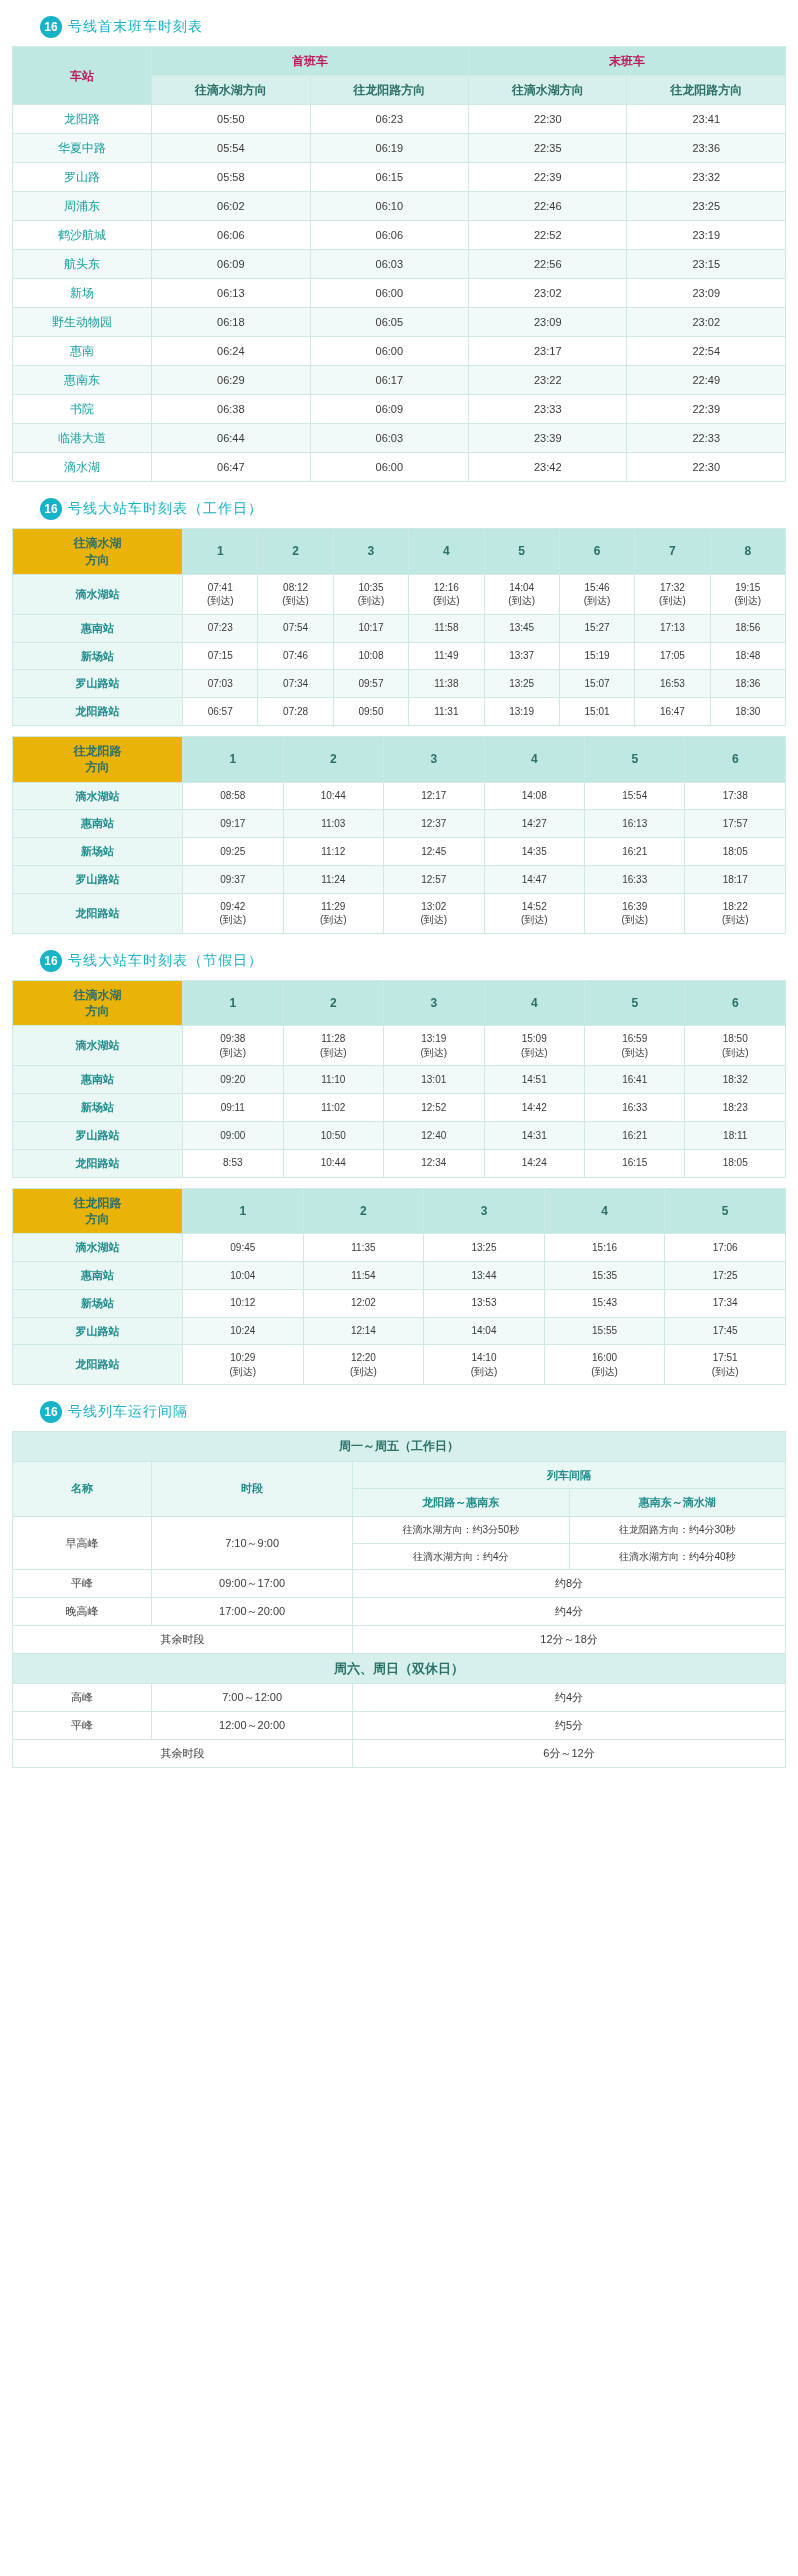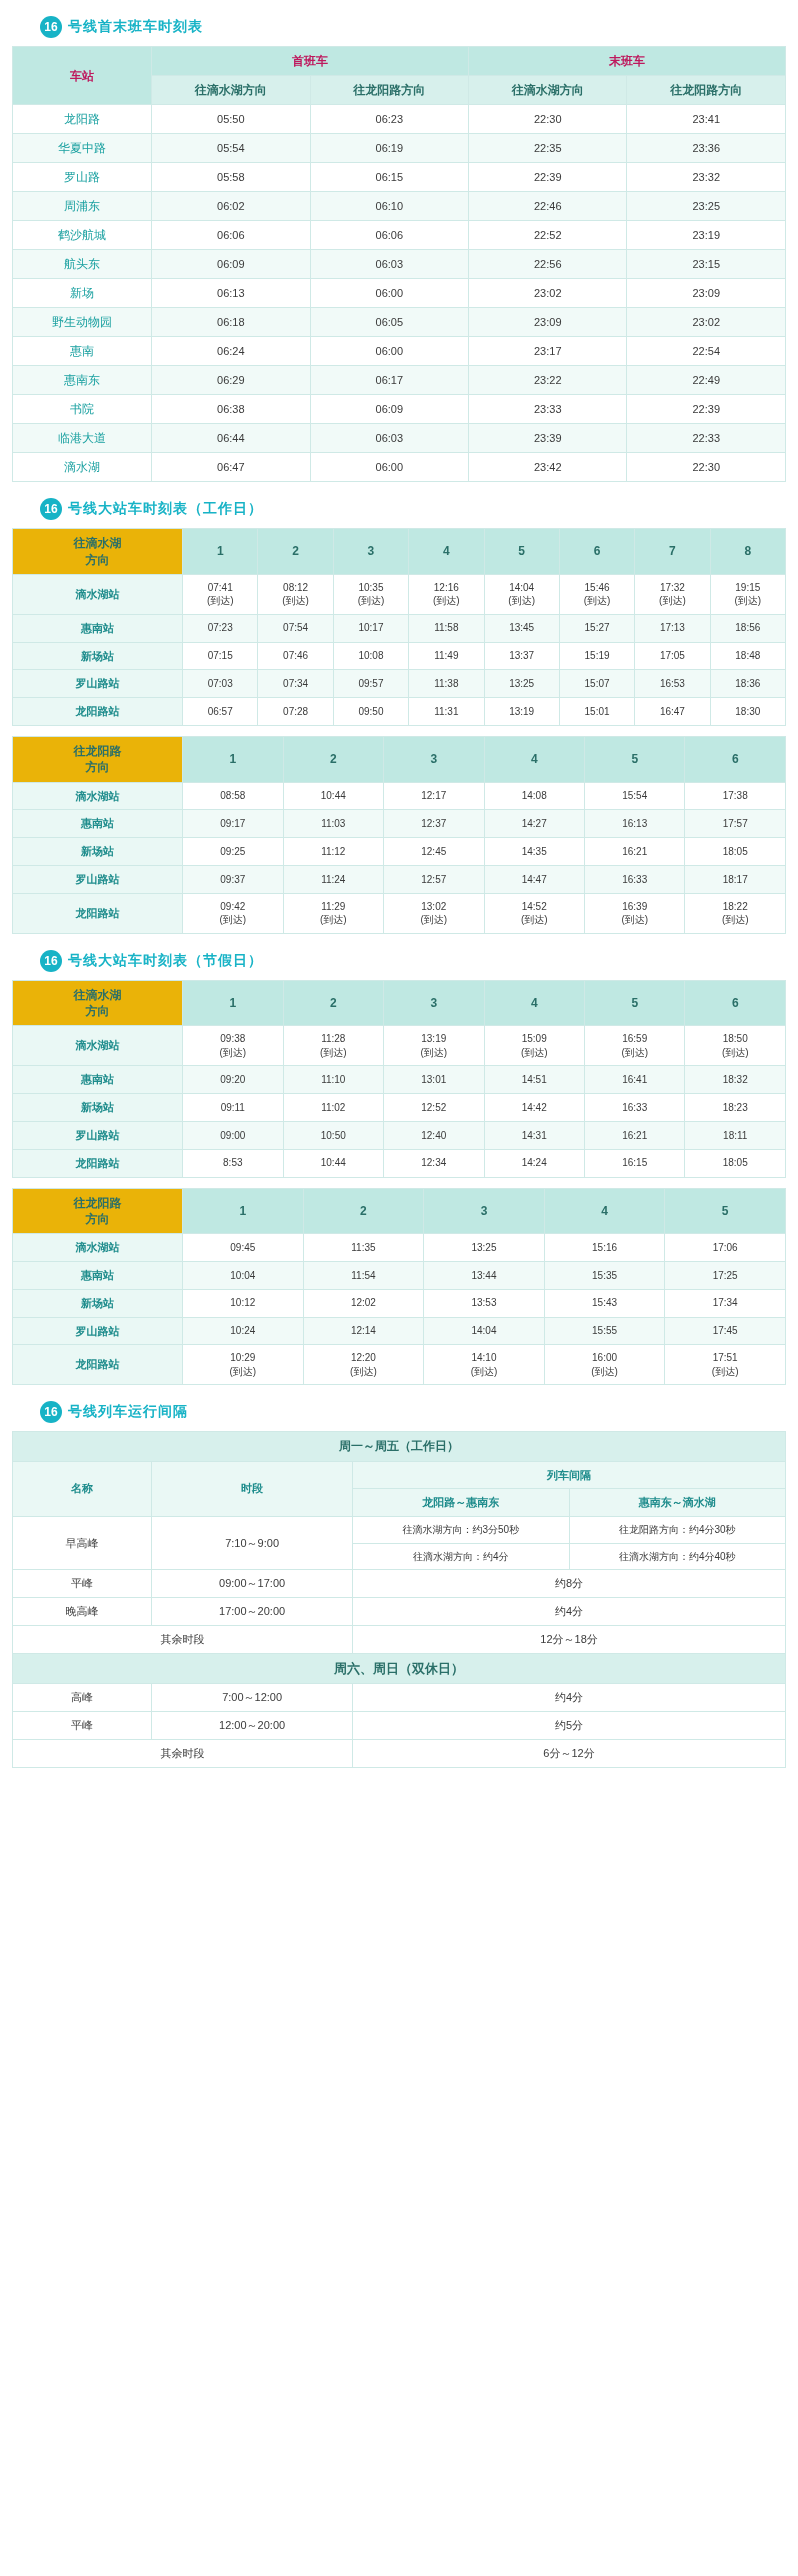--- a/index.html
+++ b/index.html
@@ -3,21 +3,21 @@
 <meta charset="utf-8">
 <style>
   html,body{margin:0;padding:0;background:#ffffff;}
   body{width:798px;font-family:"Liberation Sans","DejaVu Sans",sans-serif;color:#333;}
   .page{width:798px;box-sizing:border-box;padding:0 12px 18px 12px;}
 
   
   .sec-head{display:flex;align-items:center;gap:6px;margin:16px 0 8px 2px;padding-left:26px;}
   .line-badge{width:22px;height:22px;border-radius:50%;background:#17b3c6;color:#fff;
     font-size:12px;font-weight:bold;display:flex;align-items:center;justify-content:center;flex:0 0 auto;}
-  .sec-title{font-size:14px;font-weight:bold;color:#17b3c6;letter-spacing:1px;}
+  .sec-title{font-size:14px;font-weight:normal;color:#17b3c6;letter-spacing:1px;}
 
   
   table{border-collapse:collapse;width:100%;table-layout:fixed;}
   td,th{border:1px solid #cfe9e6;text-align:center;font-size:11px;color:#3a3a3a;
     padding:6px 2px;font-weight:normal;line-height:1.35;}
   thead th{background:#bfe8e2;color:#be185d;font-weight:bold;font-size:12px;}
   .hdr2{background:#d7f0ec;color:#2a6f68;font-weight:bold;}
   .rowname{background:#eaf8f5;color:#1e8c8c;font-weight:bold;}
   tbody tr.alt td{background:#f1faf8;}
   tbody tr td{background:#ffffff;}

